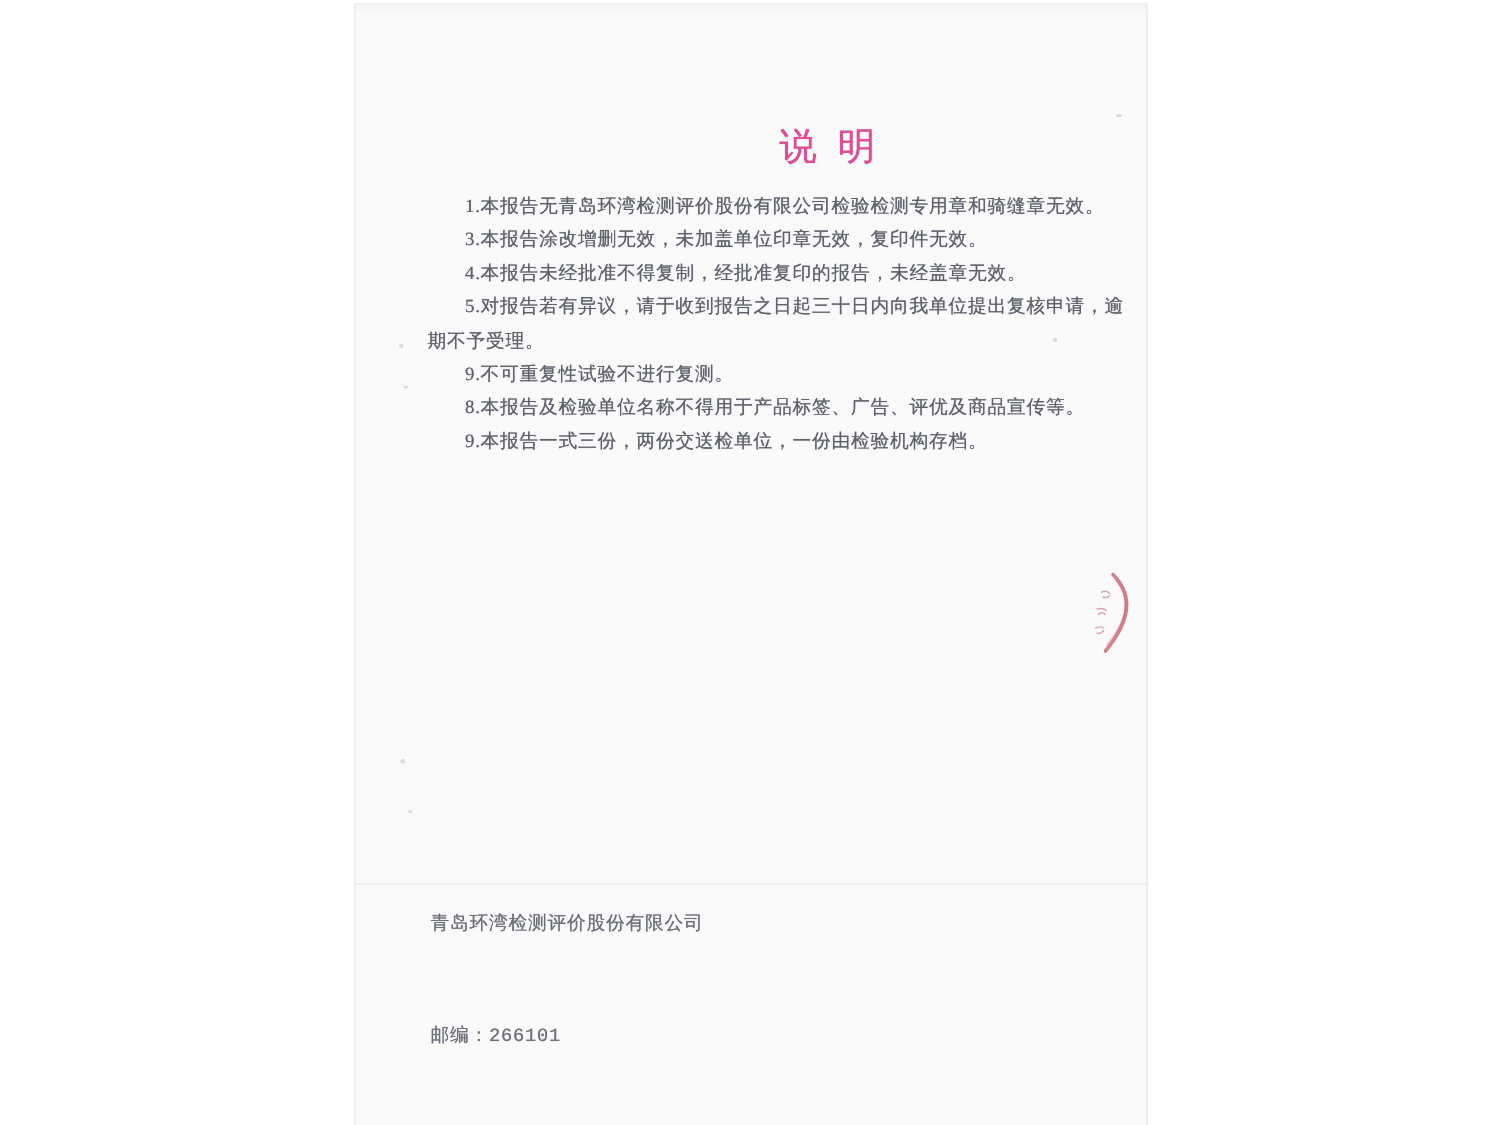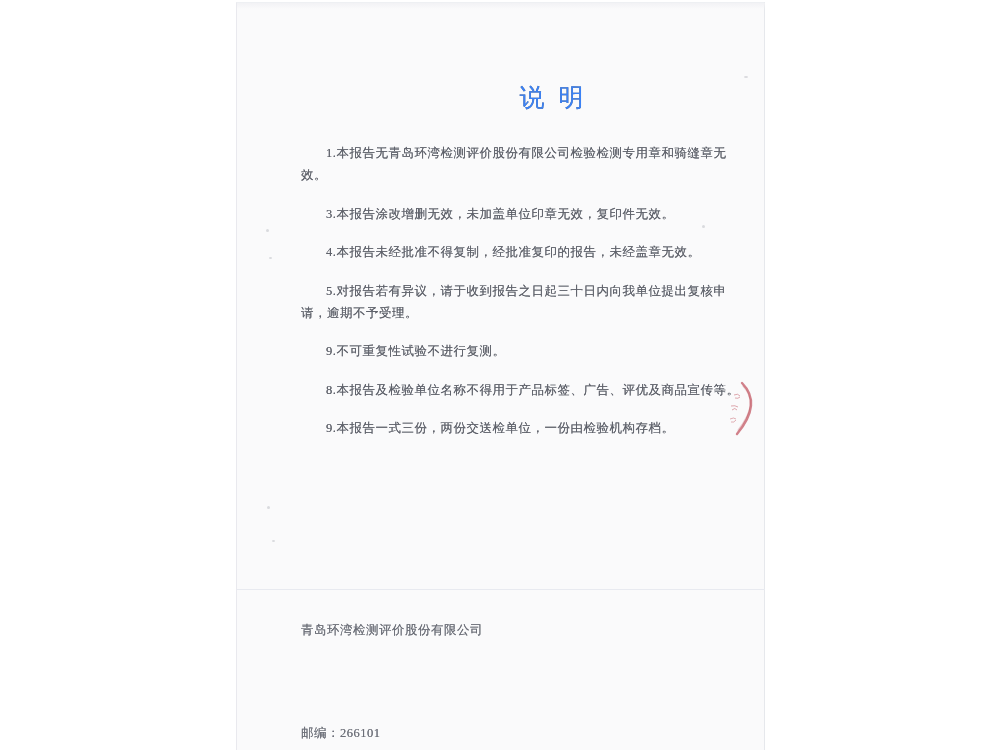--- a/index.html
+++ b/index.html
@@ -49,51 +49,51 @@
   
   .doc-title {
     position: absolute;
     left: 236px;
     top: 81px;
     width: 631px;
     text-align: center;
     font-size: 25px;
     letter-spacing: 14px;
     text-indent: 14px; 
-    color: #3b82f6;
+    color: #ec4899;
     text-shadow: 0 0 0.6px #5a5d64;
   }
   .notes {
     position: absolute;
     left: 285px;
     top: 126px;
     width: 472px;
     font-size: 12.5px;
     line-height: 22.4px;
     letter-spacing: 0.5px;
     color: #5f626b;
     text-shadow: 0 0 0.5px #787b83;
   }
   .notes p {
-    margin: 16px;
+    margin: 0;
     text-indent: 2em;
   }
   .doc-footer {
     position: absolute;
     left: 285px;
     top: 556px;
     width: 460px;
     font-size: 12.5px;
     line-height: 23.5px;
     letter-spacing: 0.5px;
     color: #6c6f78;
     text-shadow: 0 0 0.5px #83868e;
     white-space: pre-wrap;
   }
-  .doc-footer div { margin: 16px; }
+  .doc-footer div { margin: 2px; font-family: Liberation Mono, monospace; }
   
   .stamp {
     position: absolute;
     left: 722px;
     top: 377px;
     width: 44px;
     height: 62px;
   }
   
   .speck {

